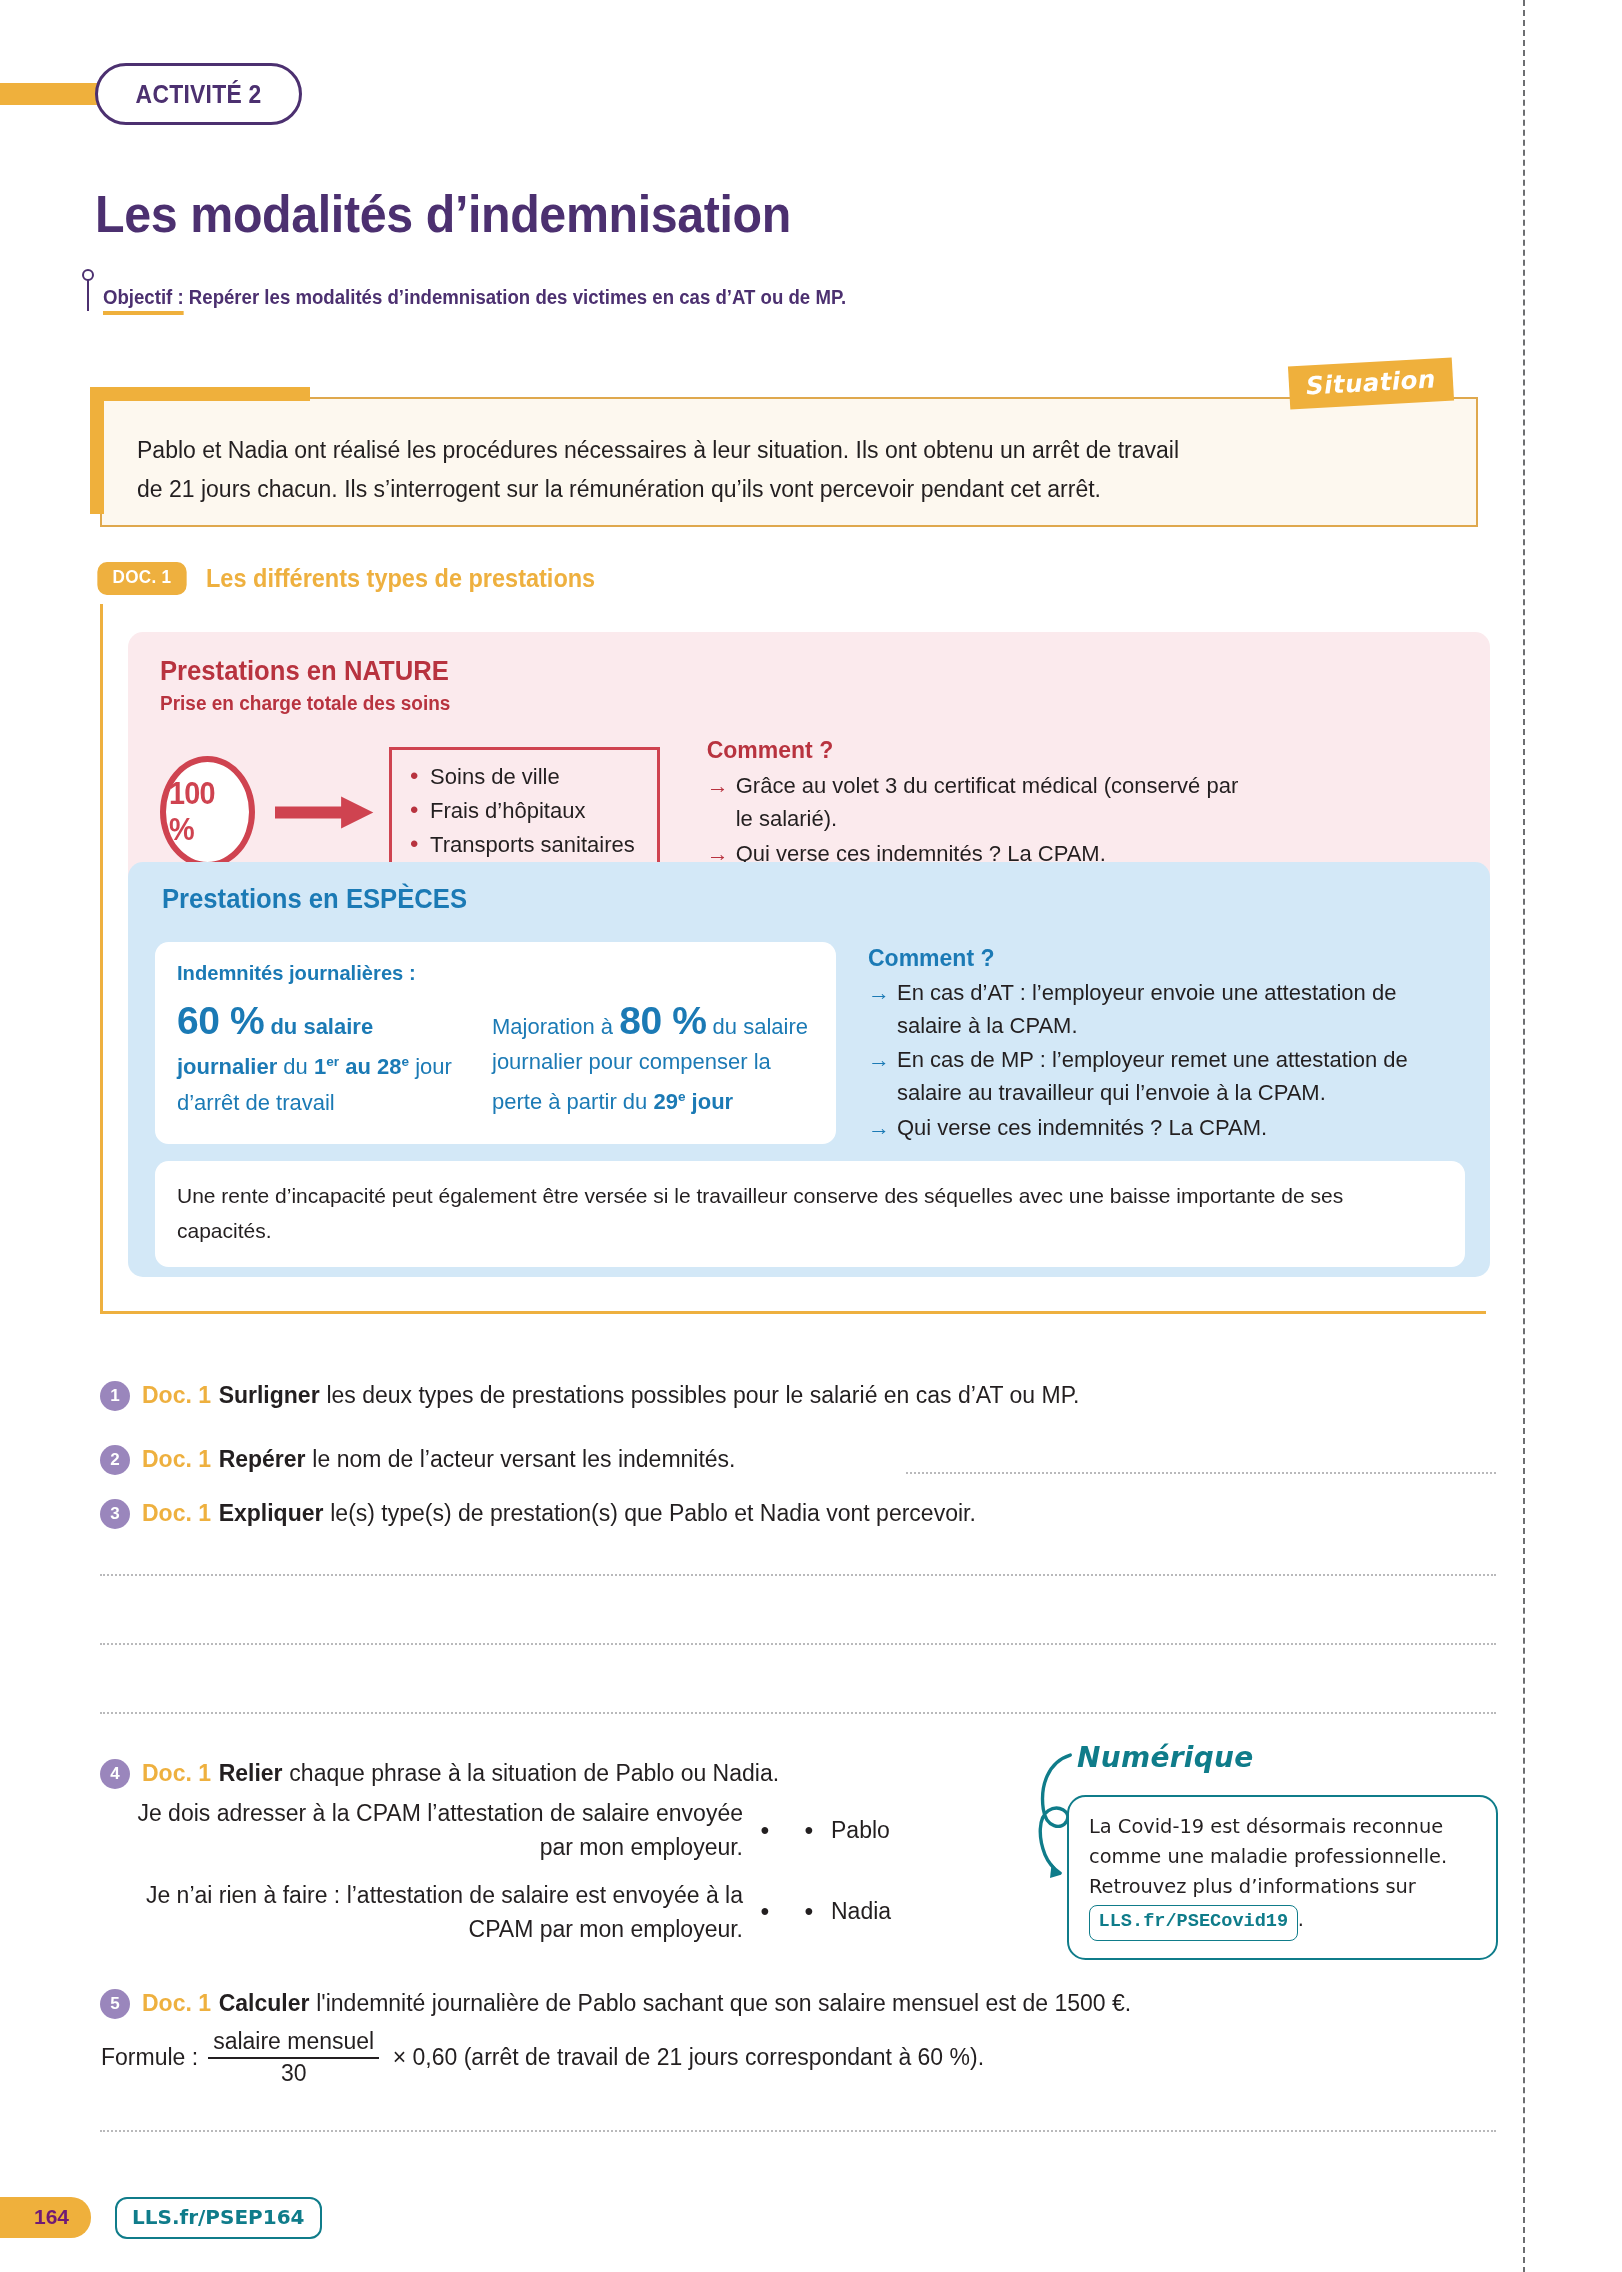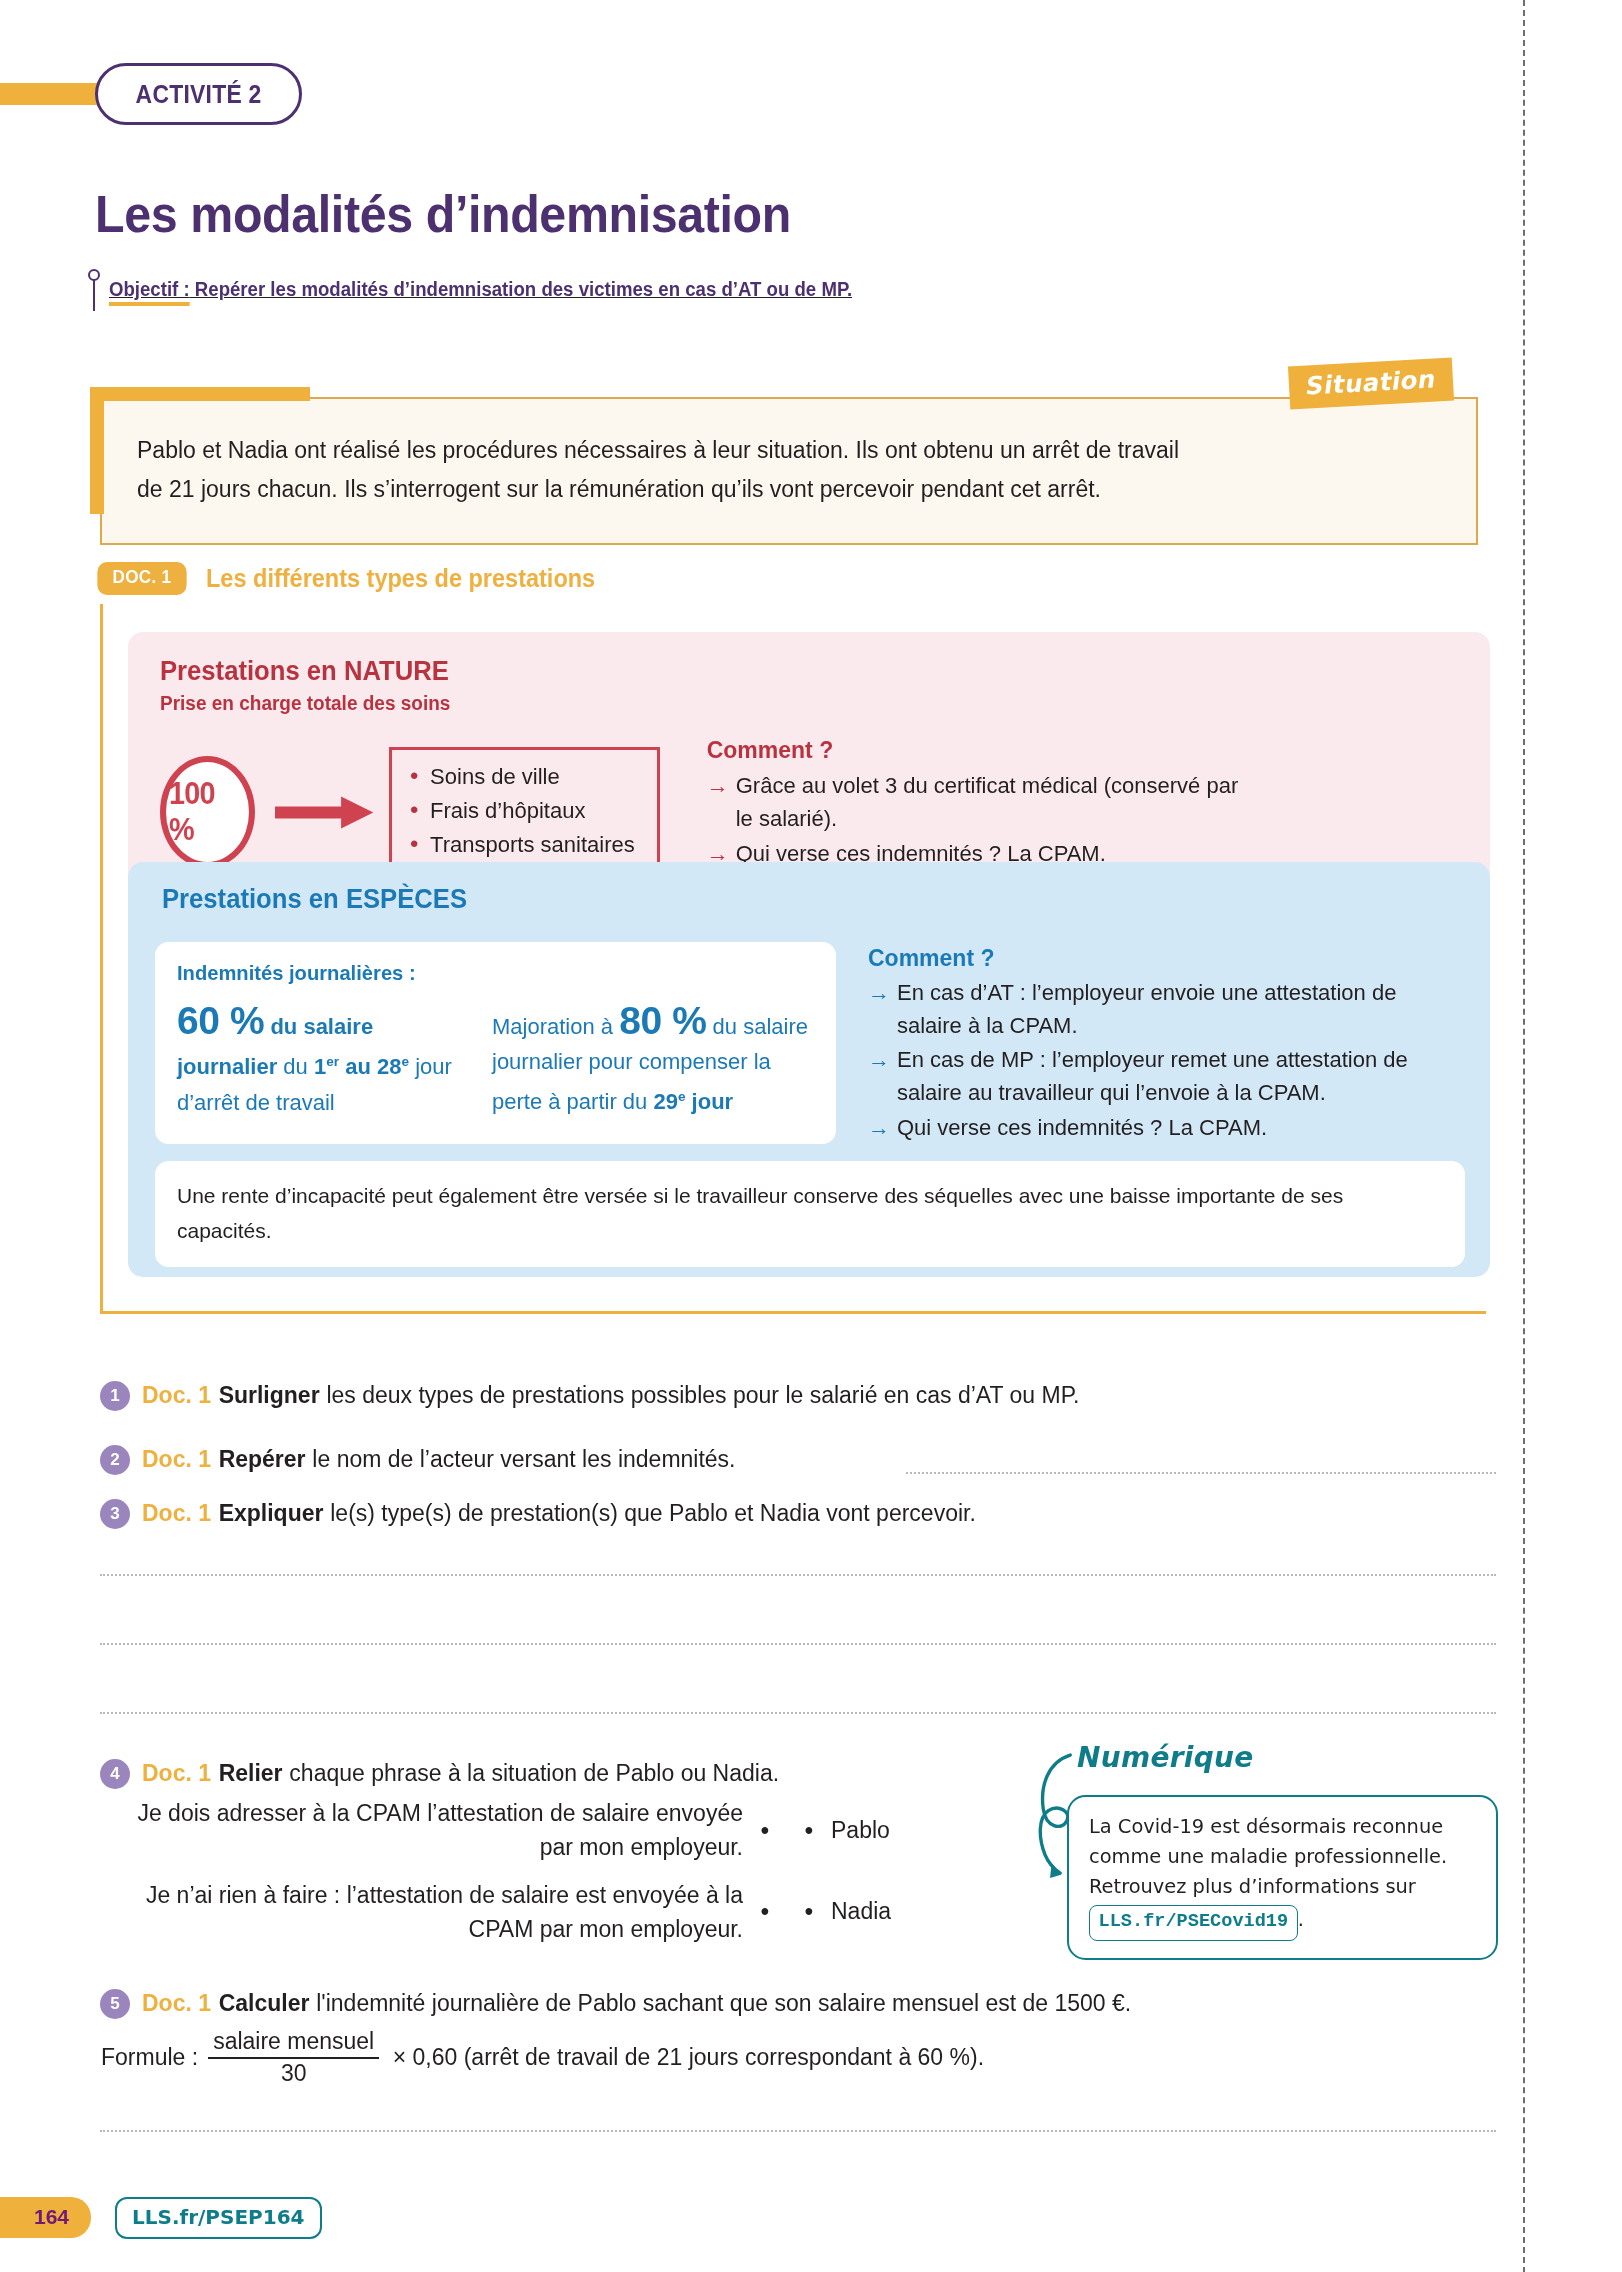--- a/index.html
+++ b/index.html
@@ -74,25 +74,24 @@
     color: #4c3070;
     letter-spacing: -0.4px;
     transform: scaleX(0.93);
     transform-origin: left center;
     white-space: nowrap;
   }
 
   
   .objective-wrap {
     position: absolute;
-    left: 84px;
+    left: 78px;
     top: 269px;
     display: flex;
-    align-items: center;
-    text-decoration: underline;
+    align-items: flex-end;
   }
   .objective-pin {
     width: 22px;
     height: 42px;
     position: relative;
     margin-right: 3.4px;
     flex: none;
   }
   .objective-pin::before {
     content: "";
@@ -130,21 +129,21 @@
 
   
   .situation-box {
     position: absolute;
     left: 100px;
     top: 397px;
     width: 1378px;
     background: #fdf8ef;
     border: 2.5px solid #dfa84d;
     box-sizing: border-box;
-    padding: 32px 37px 34px 35px;
+    padding: 32px 37px 16px 35px;
   }
   .situation-box::before {
     content: "";
     position: absolute;
     left: -12px;
     top: -12px;
     width: 220px;
     height: 13.5px;
     background: #efb03c;
   }

